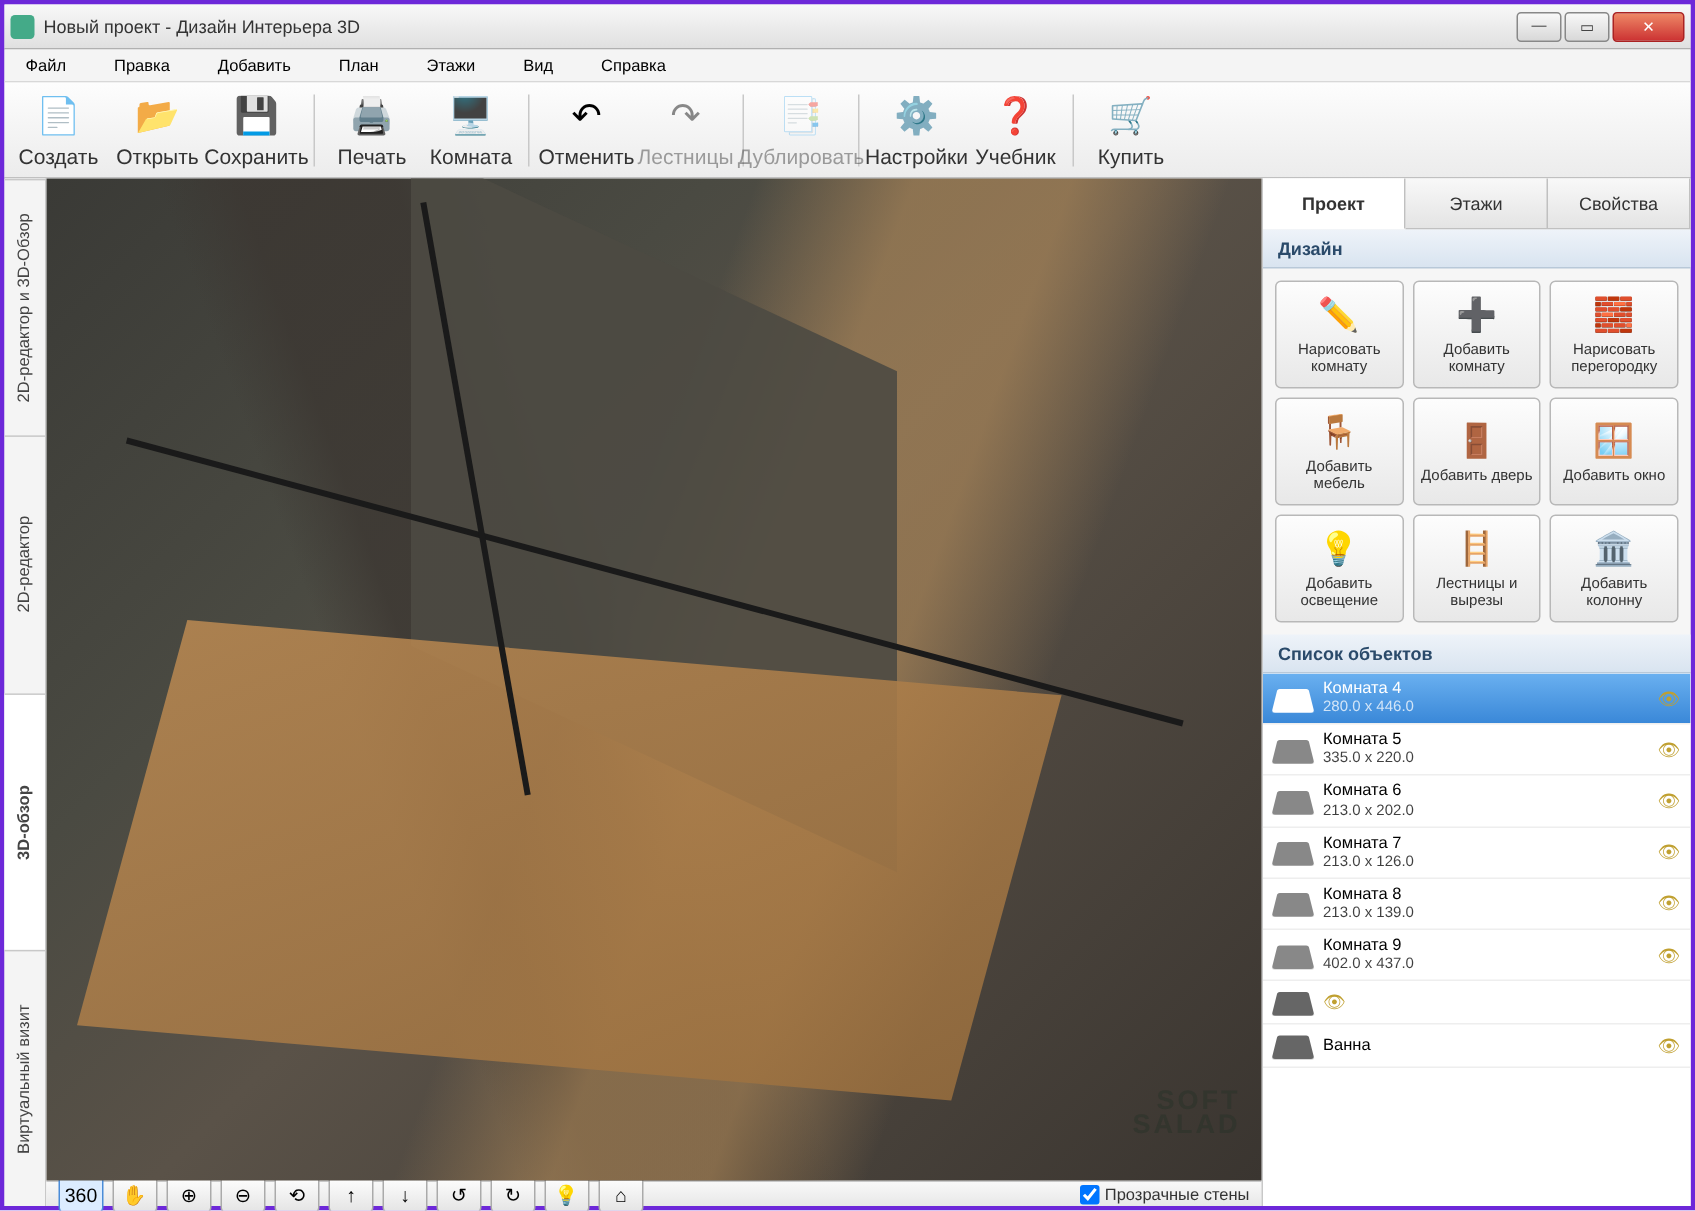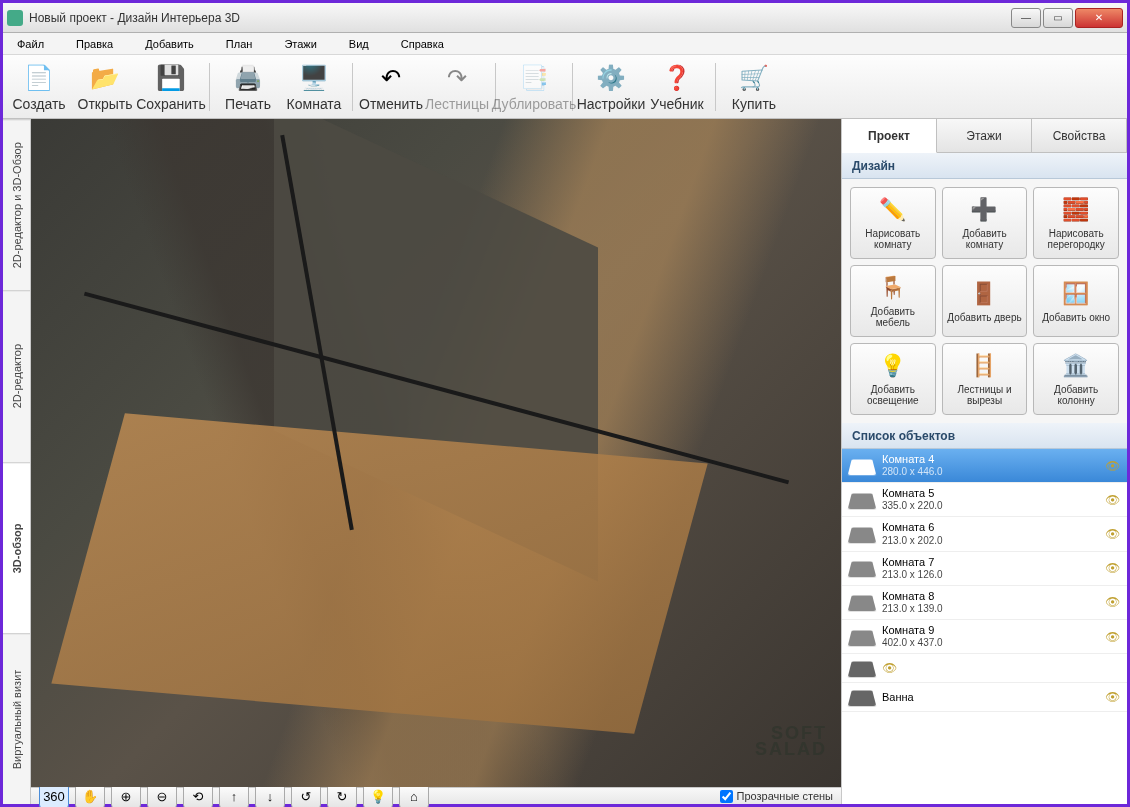--- a/index.html
+++ b/index.html
@@ -42,21 +42,21 @@
 .viewport .wall1 { position: absolute; left: 30%; top: 8%; width: 40%; height: 50%; background: #4d4a42; transform: skewY(25deg); opacity:.9; }
 .viewport .overlay-lines { position: absolute; inset: 0; }
 .viewport .overlay-lines::before, .viewport .overlay-lines::after { content:''; position:absolute; background:#1a1a1a; }
 .viewport .overlay-lines::before { left:5%; top:40%; width:90%; height:4px; transform: rotate(15deg); }
 .viewport .overlay-lines::after { left:35%; top:2%; width:4px; height:60%; transform: rotate(-10deg); }
 
 .view-toolbar { height: 17px; background: linear-gradient(#f8f8f8,#e8e8e8); border-top: 1px solid #c8c8c8; display: flex; align-items: center; padding: 0 8px; gap: 6px; }
 .vtbtn { width: 30px; height: 26px; border: 1px solid #aaa; border-radius: 4px; background: linear-gradient(#fff,#e4e4e4); display: flex; align-items: center; justify-content: center; font-size: 13px; }
 .vtbtn.active { border-color: #4a8cd8; background: #dcecff; }
 .view-toolbar .spacer { flex: 1; }
-.chk { display: flex; align-items: center; gap: 4px; font-size: 11px; color: #333; }
+.chk { display: flex; align-items: flex-end; gap: 4px; font-size: 11px; color: #333; }
 
 
 .right-panel { width: 286px; background: #f6f6f6; border-left: 1px solid #c8c8c8; display: flex; flex-direction: column; }
 .rtabs { height: 34px; display: flex; background: linear-gradient(#f8f8f8,#e4e4e4); border-bottom: 1px solid #c0c0c0; }
 .rtab { flex: 1; display: flex; align-items: center; justify-content: center; border-right: 1px solid #c0c0c0; font-size: 12px; color: #333; cursor: default; }
 .rtab.active { background: #fff; border-bottom: 1px solid #fff; margin-bottom: -1px; font-weight: bold; }
 
 .section-header { height: 26px; background: linear-gradient(#eef3f9,#d9e4f0); border-bottom: 1px solid #b8c8d8; display: flex; align-items: center; padding: 0 10px; font-size: 12px; color: #2a4a6a; font-weight: bold; }
 .design-grid { padding: 8px; display: grid; grid-template-columns: repeat(3, 1fr); gap: 6px; }
 .dbtn { height: 72px; border: 1px solid #b8b8b8; border-radius: 4px; background: linear-gradient(#fdfdfd,#e8e8e8); display: flex; flex-direction: column; align-items: center; justify-content: center; gap: 4px; font-size: 10px; color: #333; cursor: default; text-align: center; padding: 2px; }

